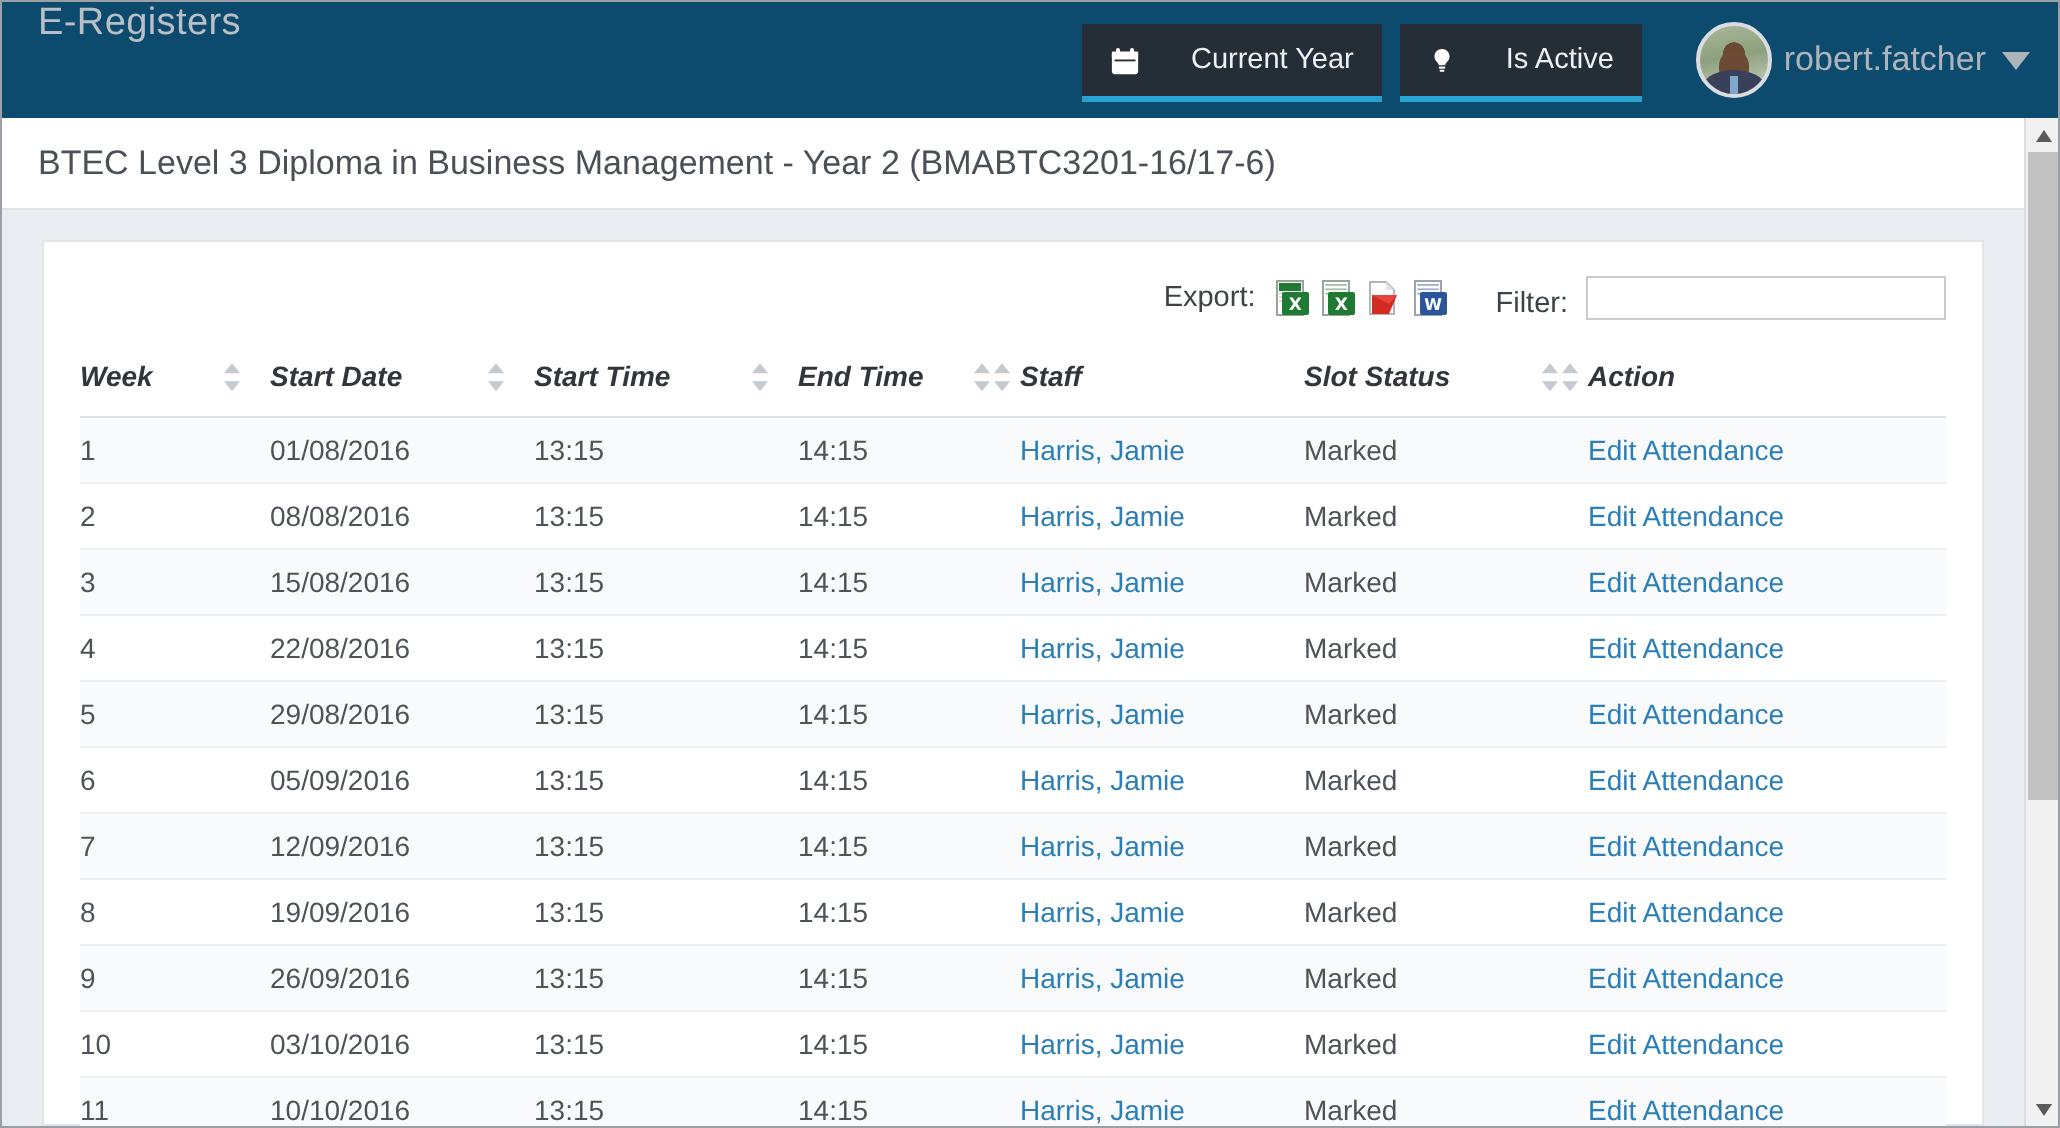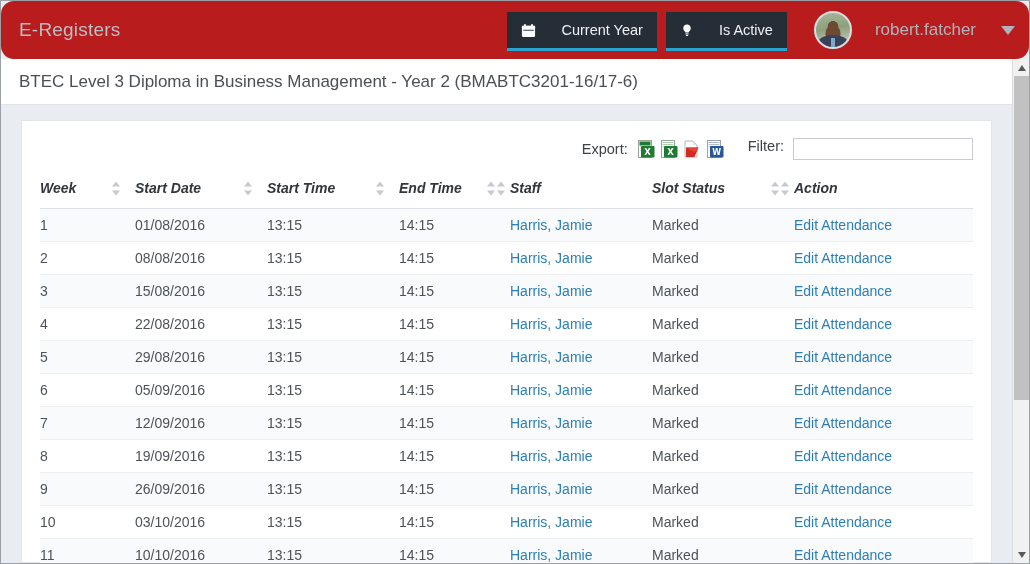--- a/index.html
+++ b/index.html
@@ -13,25 +13,23 @@
     position: relative;
     width: 1030px; height: 564px;
     border: 1px solid #9aa0a6;
     background: #e9edf1;
     overflow: hidden;
   }
 
   
   .navbar {
     height: 58px;
-    background: #b91c1c;
+    background: #0c4a6e;
     display: flex;
-    align-items: center;
     padding: 0 14px 0 18px;
-    border-radius: 13px;
   }
   .brand {
     color: #b9bfc6;
     font-size: 19px;
     letter-spacing: .2px;
   }
   .nav-spacer { flex: 1 1 auto; }
   .nav-btns { display: flex; align-items: center; height: 58px; }
   .nav-tab {
     position: relative;
@@ -45,21 +43,21 @@
     margin-right: 9px;
   }
   .nav-tab::after {
     content: "";
     position: absolute; left: 0; right: 0; bottom: -3px;
     height: 3px; background: #29a3cf;
   }
   .nav-tab svg { display: block; }
 
   .user-box {
-    display: flex; align-items: center; gap: 23px;
+    display: flex; align-items: center; gap: 6px;
     margin-left: 18px;
     cursor: pointer;
   }
   .avatar {
     width: 38px; height: 38px; border-radius: 50%;
     border: 2px solid #d9dde1;
     background:
       radial-gradient(circle at 50% 72%, #3b4a6b 0 22%, rgba(59,74,107,0) 23%),
       radial-gradient(circle at 50% 40%, #6b4a33 0 20%, rgba(107,74,51,0) 21%),
       linear-gradient(170deg, #a9b79a 0%, #8da07c 45%, #cfd6c8 100%);
@@ -122,21 +120,21 @@
 
   
   .toolbar {
     display: flex; align-items: center; justify-content: flex-end;
     gap: 10px;
     padding: 3px 0 12px 0;
   }
   .toolbar-label { font-size: 14.5px; color: #3d4347; }
   .export-icons { display: flex; align-items: center; gap: 6px; }
   .xicon { width: 17px; height: 18px; cursor: pointer; display: block; }
-  .filter-wrap { display: flex; align-items: flex-start; gap: 9px; margin-left: 14px; }
+  .filter-wrap { display: flex; align-items: flex-end; gap: 9px; margin-left: 14px; }
   .filter-input {
     width: 180px; height: 22px;
     border: 1px solid #c8ccd0;
     background: #fff;
     font-family: "Liberation Sans", sans-serif;
     font-size: 13px;
     padding: 0 5px;
     outline: none;
   }
 

